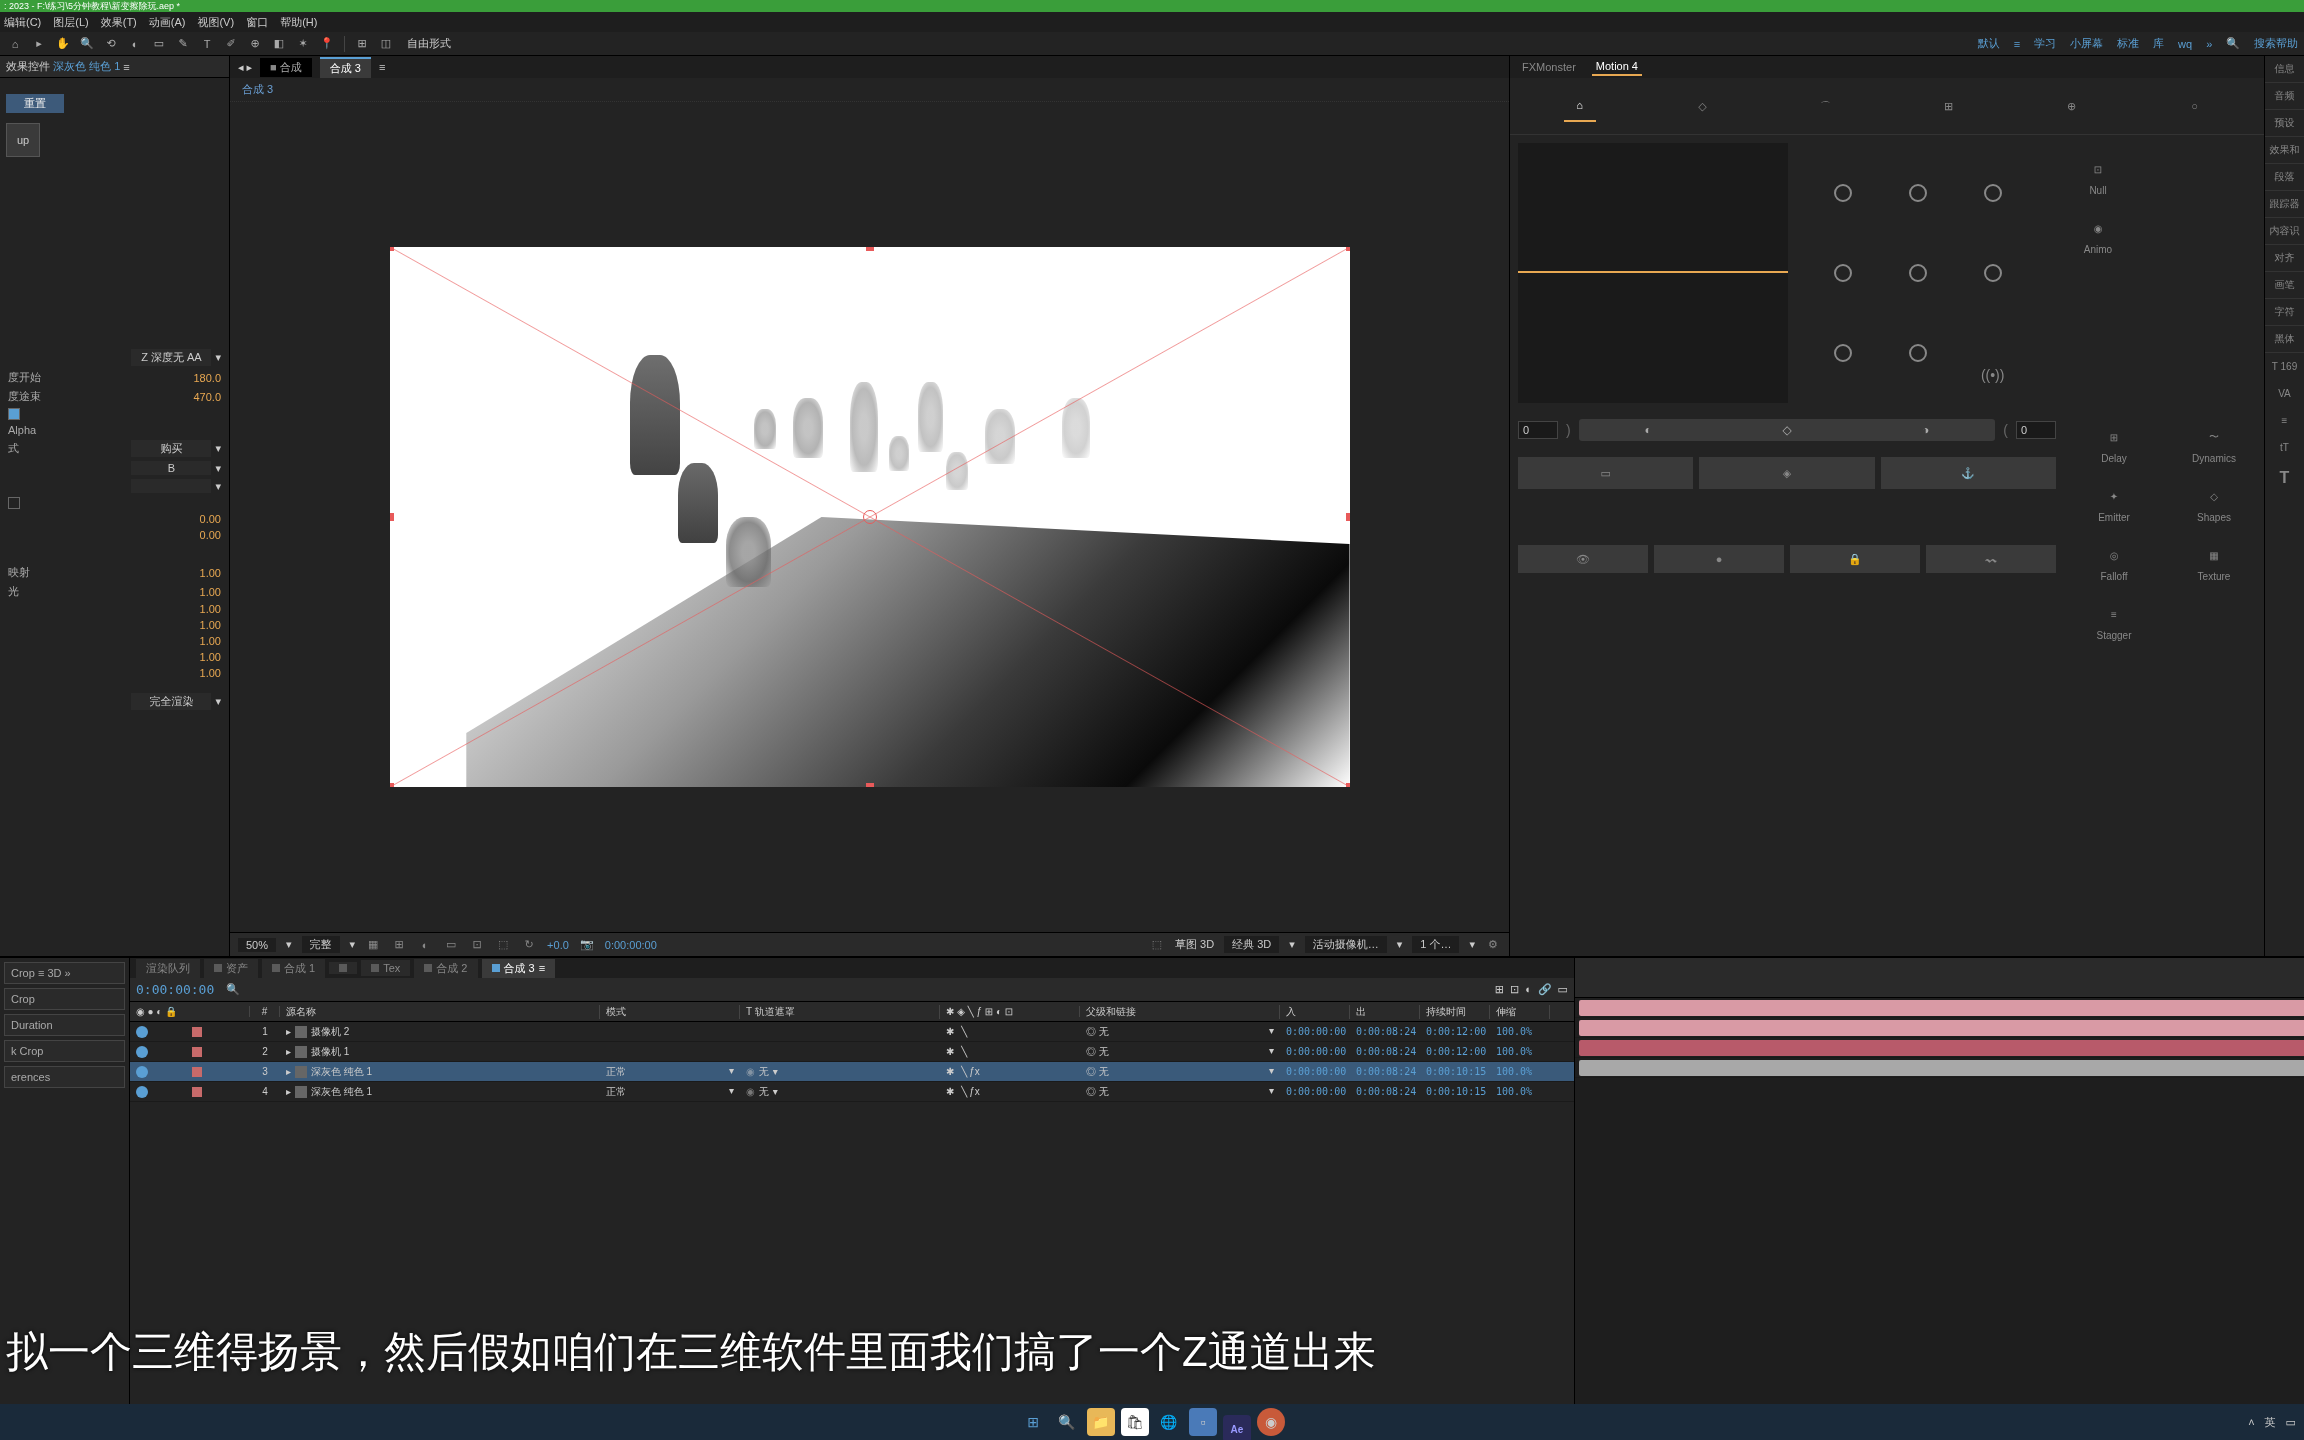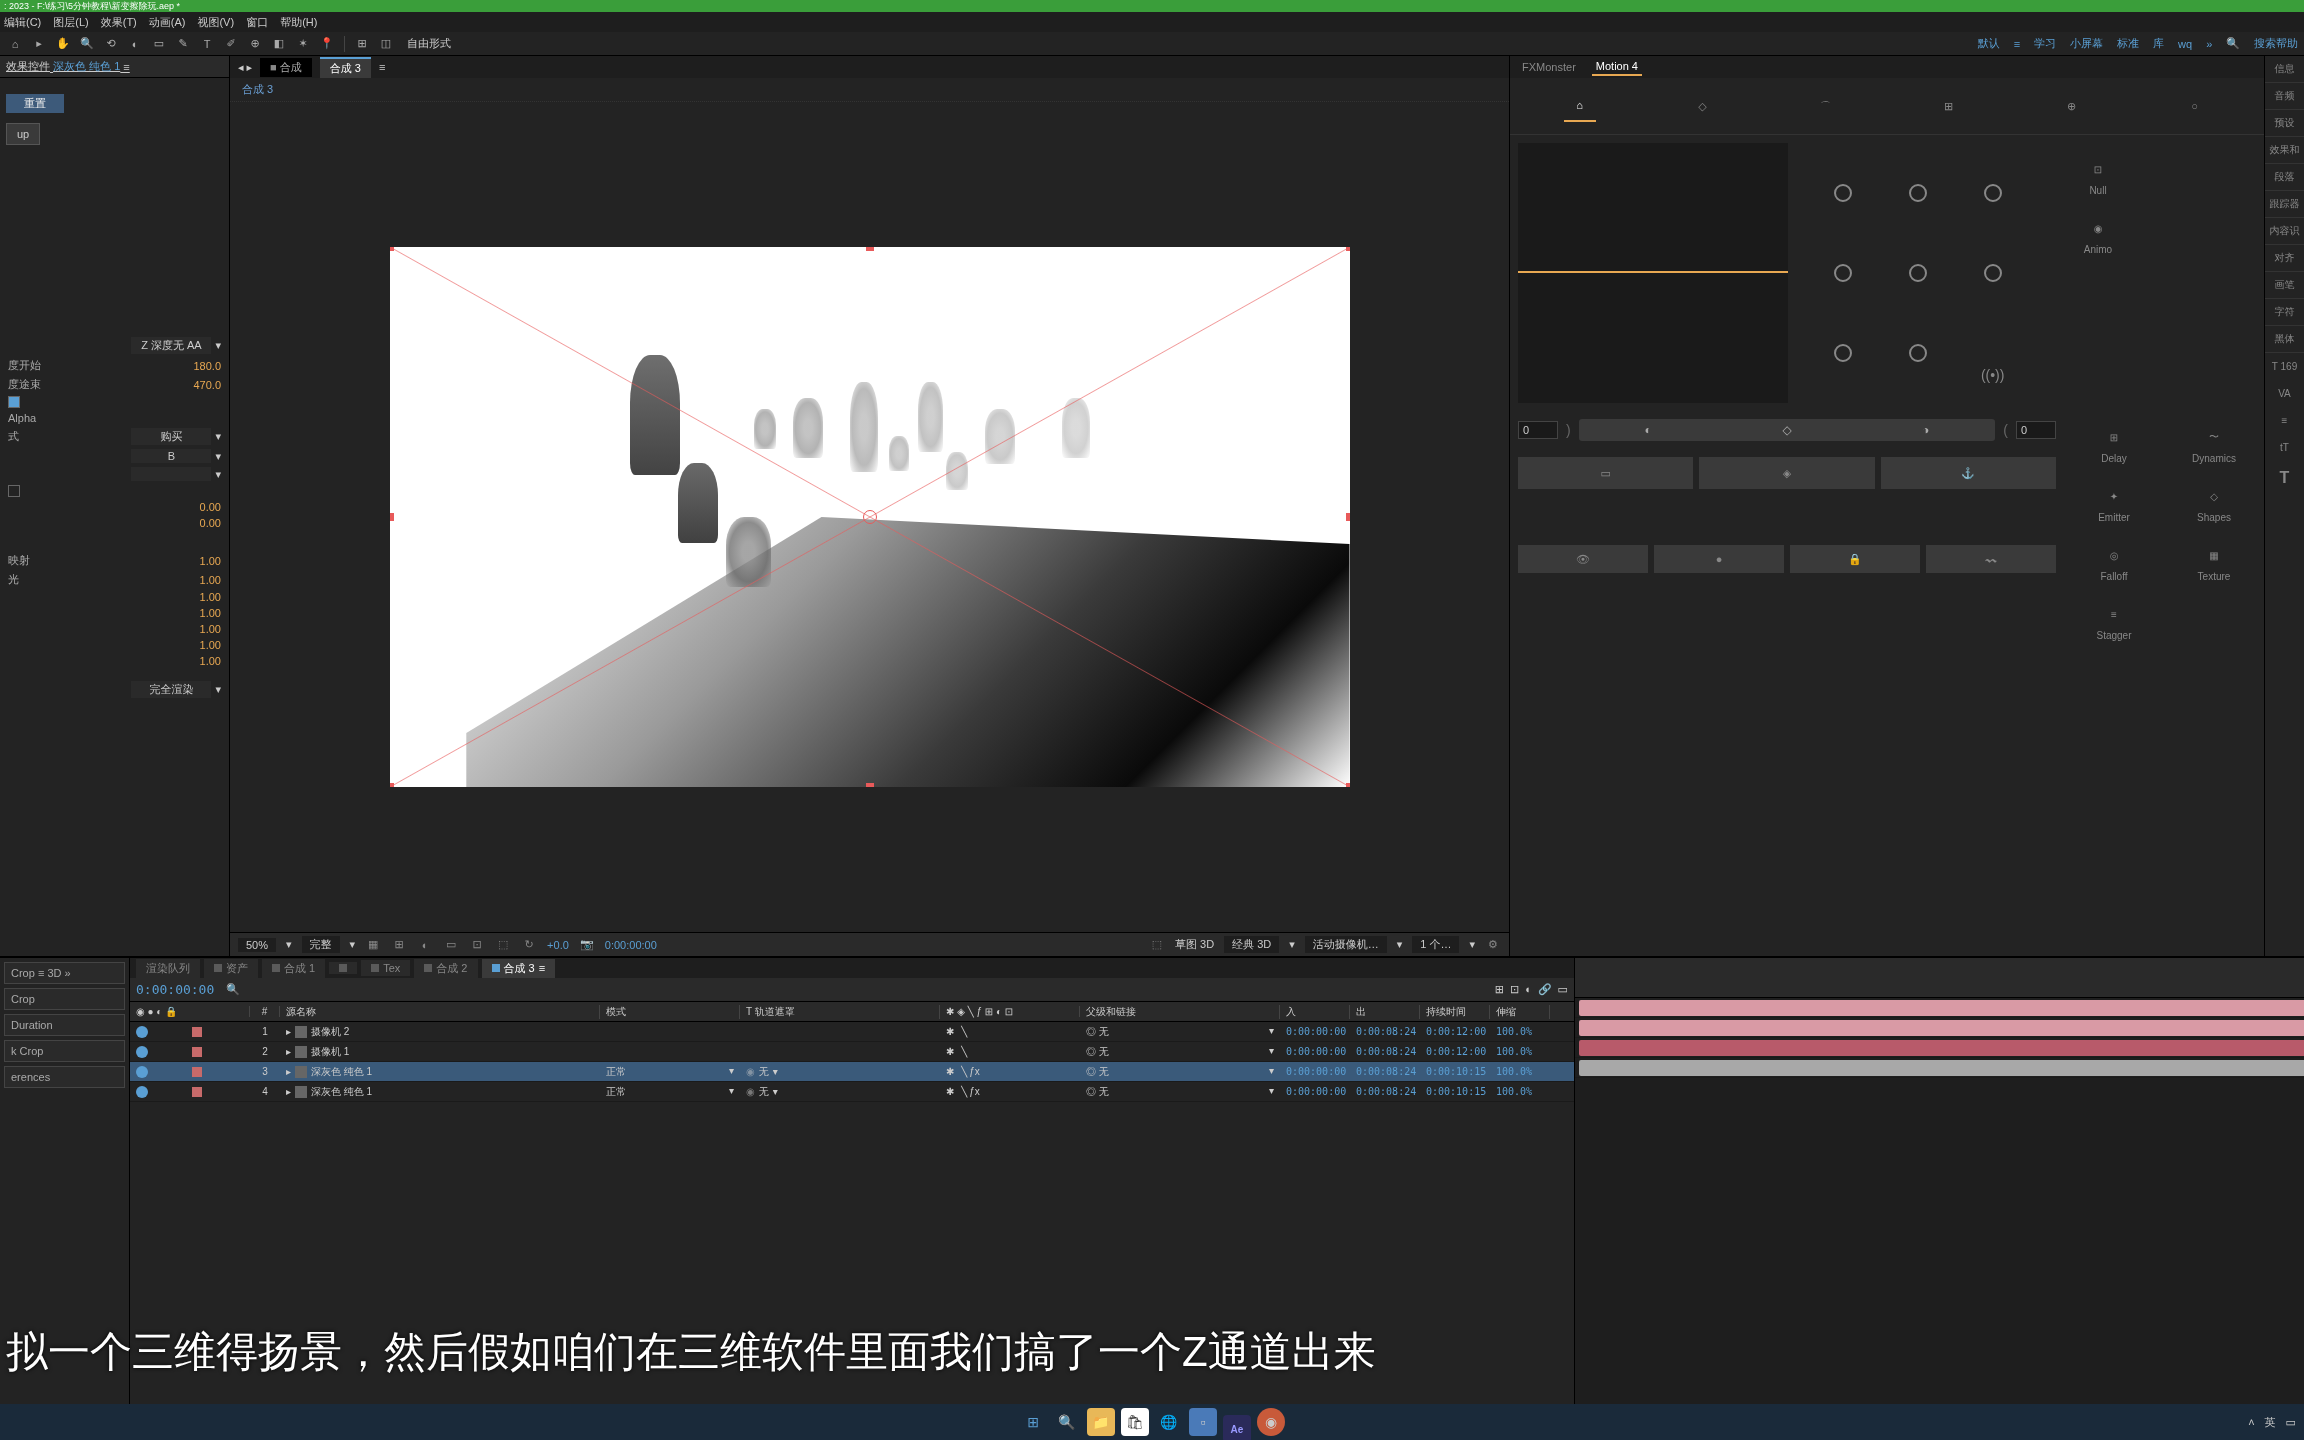--- a/index.html
+++ b/index.html
@@ -18,26 +18,26 @@
 .toolbar .sep { width: 1px; height: 16px; background: #444; margin: 0 2px; }
 .toolbar .right-group { margin-left: auto; display: flex; gap: 14px; align-items: center; color: #5a9fd4; font-size: 11px; }
 .toolbar .right-group span { cursor: pointer; }
 .toolbar .search-icon { color: #5a9fd4; }
 
 
 .main { display: flex; height: 900px; }
 
 
 .left-panel { width: 230px; background: #232323; display: flex; flex-direction: column; border-right: 1px solid #000; }
-.left-panel .panel-header { background: #2a2a2a; padding: 3px 6px; font-size: 11px; border-bottom: 1px solid #000; display:flex; align-items:center;text-decoration:underline; }
+.left-panel .panel-header { background: #2a2a2a; padding: 3px 6px; font-size: 11px; border-bottom: 1px solid #000; display:flex; align-items:center; }
 .left-panel .panel-header .blue { color: #5a9fd4; }
 .left-panel .tabs-sub { display:flex; padding:4px 6px; }
 .left-panel .sub-tab { background:#3d5a7a; color:#eee; padding:2px 18px; font-size:11px; }
 .left-panel .button-row { padding: 6px; }
-.left-panel .button-row button { background:#3a3a3a; border:1px solid #555; color:#ccc; padding:4px 10px; font-size:11px; }
+.left-panel .button-row button { background:#3a3a3a; border:1px solid #555; color:#ccc; padding:10px 10px; font-size:11px; }
 .left-panel .props { flex:1; padding: 4px 8px; font-size:11px; }
 .left-panel .prop-row { display:flex; padding:2px 0; align-items:center; }
 .left-panel .prop-label { flex:1; color:#aaa; }
 .left-panel .prop-val { color:#e8a852; }
 .left-panel .prop-sel { background:#2a2a2a; padding:1px 6px; min-width:80px; text-align:center; }
 .left-panel .checkbox { width:12px; height:12px; border:1px solid #666; margin-right:4px; }
 .left-panel .checkbox.checked { background:#5a9fd4; }
 
 
 .comp-panel { flex: 1; background: #232323; display: flex; flex-direction: column; }

